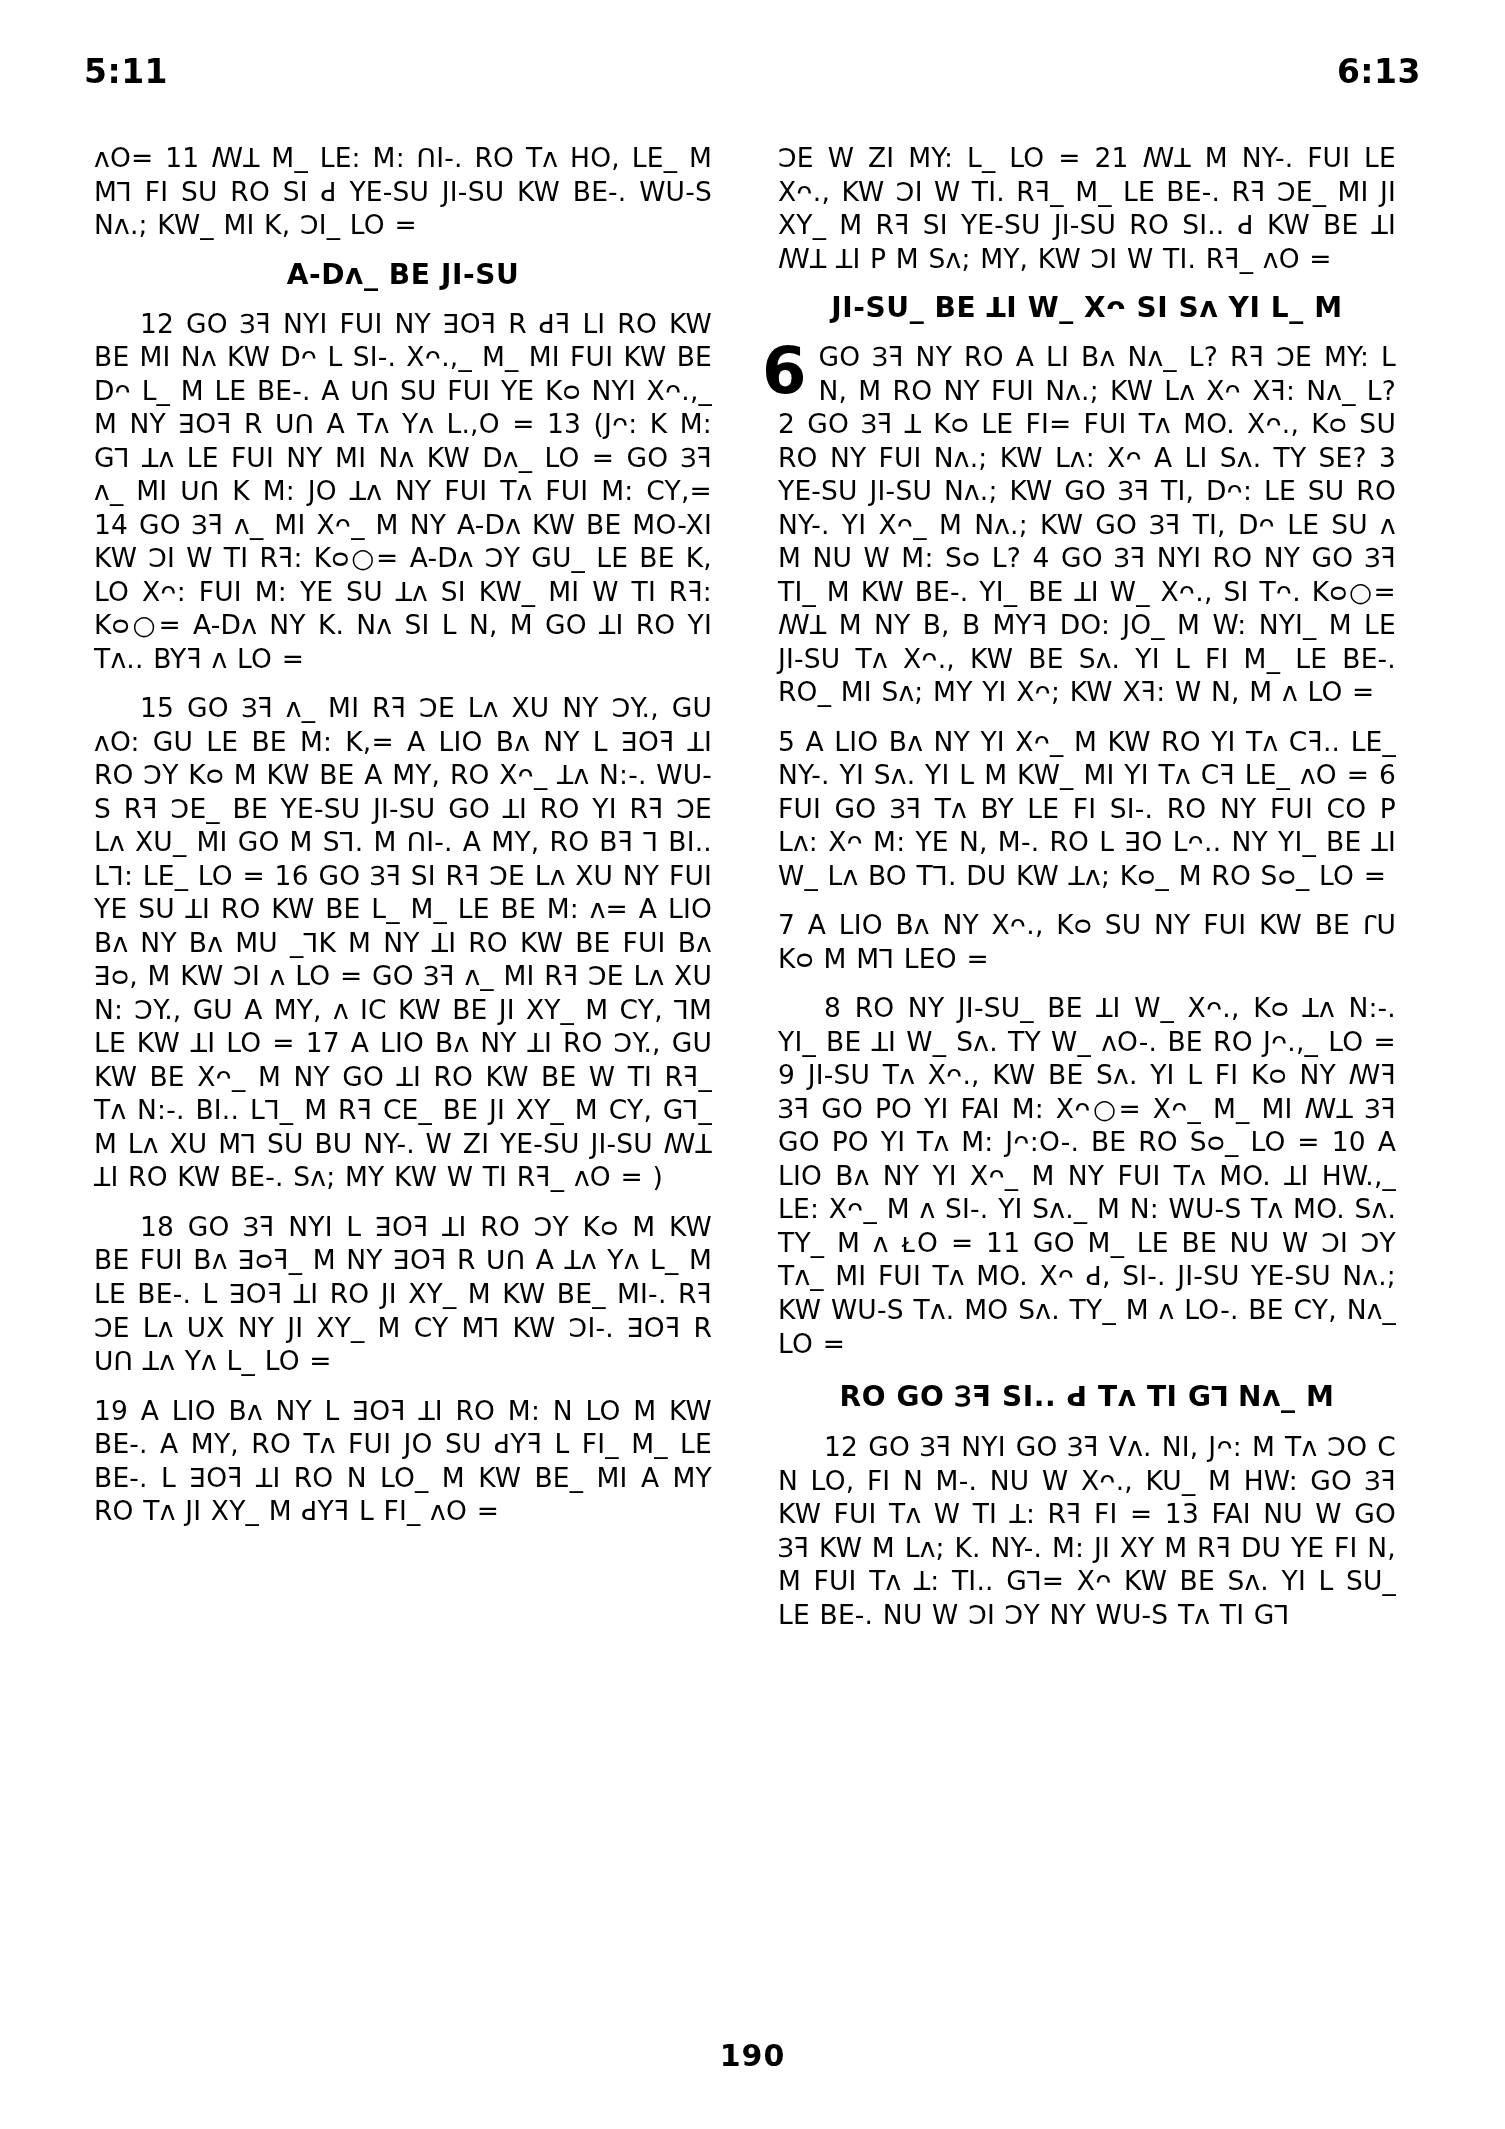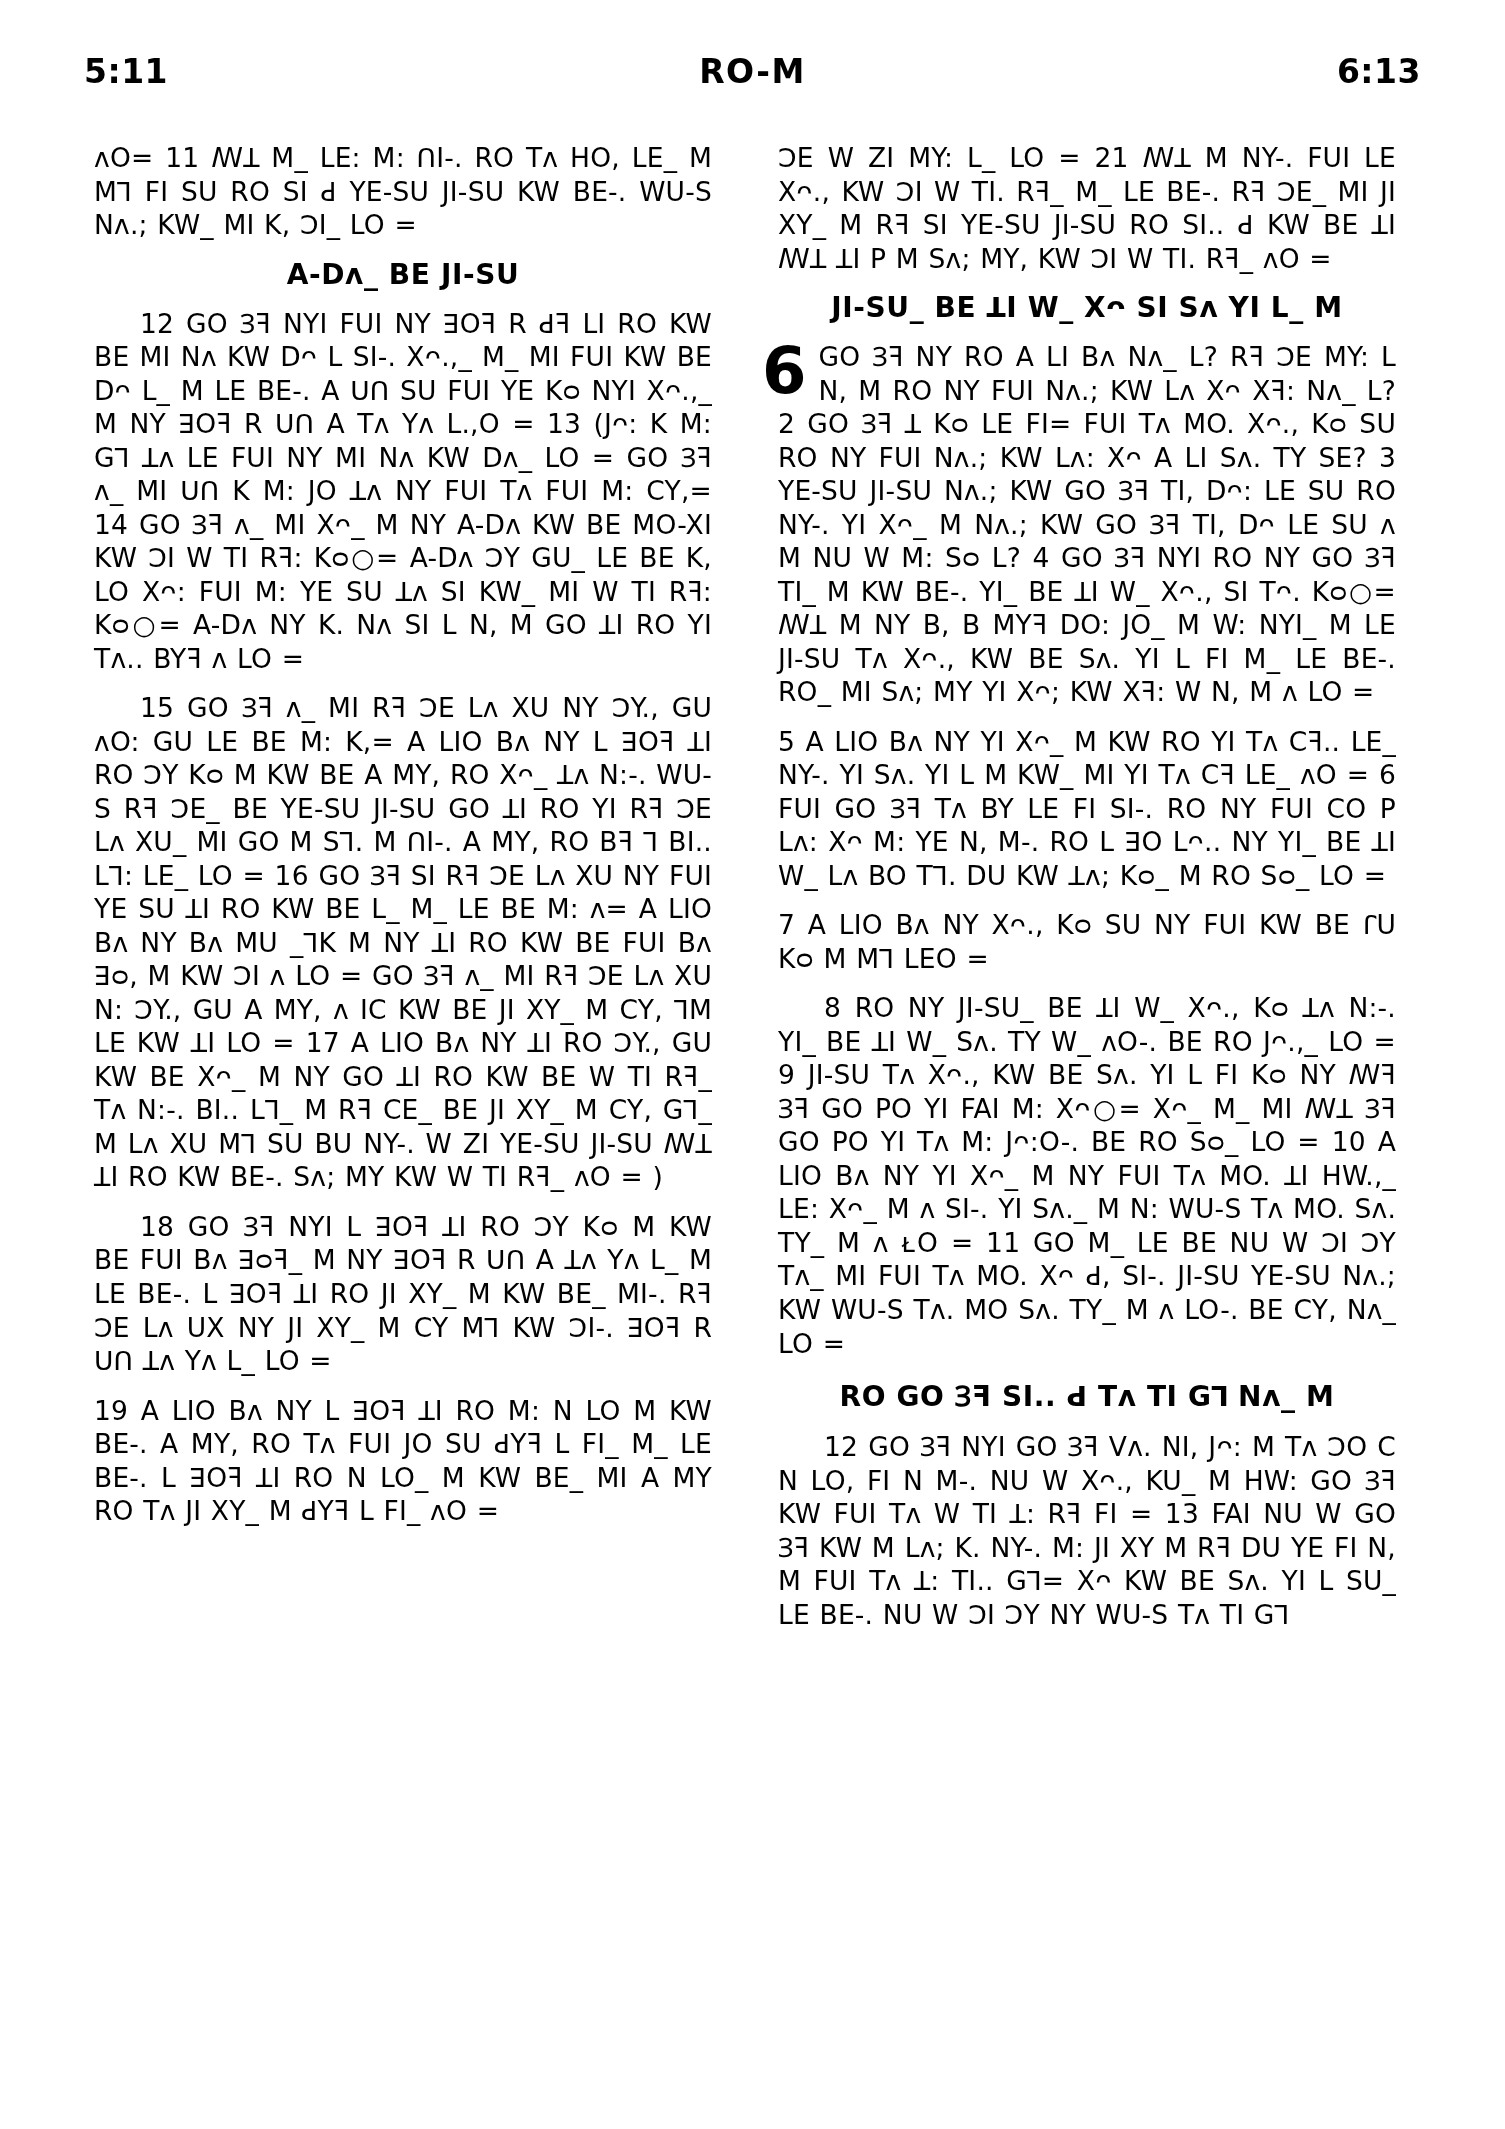--- a/index.html
+++ b/index.html
@@ -94,21 +94,20 @@
     letter-spacing: 1px;
   }
 </style>
 </head>
 <body>
 
 <div class="page">
 
   <div class="running-head">
     <span class="rh-left">5:11</span>
-    <span class="rh-center">RO-M</span>
     <span class="rh-right">6:13</span>
   </div>
 
   <div class="columns">
 
     <div class="col">
       <p>ᴧO=  11 ꟿꓕ M_ LE: M: ꓵI-. RO Tᴧ HO, LE_ M Mꓶ FI SU RO SI ꓒ YE-SU JI-SU KW BE-. WU-S Nᴧ.; KW_ MI K, ꓛI_ LO =</p>
       <div class="subhead">A-Dᴧ_  BE JI-SU</div>
       <p class="indent">12 GO Ɜꟻ NYI FUI NY ꓱOꟻ R ꓒꟻ LI RO KW BE MI Nᴧ KW Dᴖ L SI-. Xᴖ.,_ M_ MI FUI KW BE Dᴖ L_ M LE BE-. A ꓴꓵ SU FUI YE Kᴑ NYI Xᴖ.,_ M NY ꓱOꟻ R ꓴꓵ A Tᴧ Yᴧ L.,O =  13 (Jᴖ: K M: Gꓶ ꓕᴧ LE FUI NY MI Nᴧ KW Dᴧ_ LO = GO Ɜꟻ ᴧ_ MI ꓴꓵ K M: JO ꓕᴧ NY FUI Tᴧ FUI M: CY,=  14 GO Ɜꟻ ᴧ_ MI Xᴖ_ M NY A-Dᴧ KW BE MO-XI KW ꓛI W TI Rꟻ: Kᴑ○= A-Dᴧ ꓛY GU_ LE BE K, LO Xᴖ: FUI M: YE SU ꓕᴧ SI KW_ MI W TI Rꟻ: Kᴑ○= A-Dᴧ NY K. Nᴧ SI L N, M GO ꓕI RO YI Tᴧ.. BYꟻ ᴧ LO =</p>
       <p class="indent">15 GO Ɜꟻ ᴧ_ MI Rꟻ ꓛE Lᴧ XU NY ꓛY., GU ᴧO: GU LE BE M: K,= A LIO Bᴧ NY L ꓱOꟻ ꓕI RO ꓛY Kᴑ M KW BE A MY, RO Xᴖ_ ꓕᴧ N:-. WU-S Rꟻ ꓛE_ BE YE-SU JI-SU GO ꓕI RO YI Rꟻ ꓛE Lᴧ XU_ MI GO M Sꓶ. M ꓵI-. A MY, RO Bꟻ ꓶ BI.. Lꓶ: LE_ LO =  16 GO Ɜꟻ SI Rꟻ ꓛE Lᴧ XU NY FUI YE SU ꓕI RO KW BE L_ M_ LE BE M: ᴧ= A LIO Bᴧ NY Bᴧ MU _ꓶK M NY ꓕI RO KW BE FUI Bᴧ ꓱᴑ, M KW ꓛI ᴧ LO = GO Ɜꟻ ᴧ_ MI Rꟻ ꓛE Lᴧ XU N: ꓛY., GU A MY, ᴧ IC KW BE JI XY_ M CY, ꓶM LE KW ꓕI LO =  17 A LIO Bᴧ NY ꓕI RO ꓛY., GU KW BE Xᴖ_ M NY GO ꓕI RO KW BE W TI Rꟻ_ Tᴧ N:-. BI.. Lꓶ_ M Rꟻ CE_ BE JI XY_ M CY, Gꓶ_ M Lᴧ XU Mꓶ SU BU NY-. W ZI YE-SU JI-SU ꟿꓕ ꓕI RO KW BE-. Sᴧ; MY KW W TI Rꟻ_ ᴧO = )</p>
@@ -125,13 +124,14 @@
       </div>
       <p>5 A LIO Bᴧ NY YI Xᴖ_ M KW RO YI Tᴧ Cꟻ.. LE_ NY-. YI Sᴧ. YI L M KW_ MI YI Tᴧ Cꟻ LE_ ᴧO =  6 FUI GO Ɜꟻ Tᴧ BY LE FI SI-. RO NY FUI CO P Lᴧ: Xᴖ M: YE N, M-. RO L ꓱO Lᴖ.. NY YI_ BE ꓕI W_ Lᴧ BO Tꓶ. DU KW ꓕᴧ; Kᴑ_ M RO Sᴑ_ LO =</p>
       <p>7 A LIO Bᴧ NY Xᴖ., Kᴑ SU NY FUI KW BE ꓩU Kᴑ M Mꓶ LEO =</p>
       <p class="indent">8 RO NY JI-SU_ BE ꓕI W_ Xᴖ., Kᴑ ꓕᴧ N:-. YI_ BE ꓕI W_ Sᴧ. TY W_ ᴧO-. BE RO Jᴖ.,_ LO =  9 JI-SU Tᴧ Xᴖ., KW BE Sᴧ. YI L FI Kᴑ NY ꟿꟻ Ɜꟻ GO PO YI FAI M: Xᴖ○= Xᴖ_ M_ MI ꟿꓕ Ɜꟻ GO PO YI Tᴧ M: Jᴖ:O-. BE RO Sᴑ_ LO =  10 A LIO Bᴧ NY YI Xᴖ_ M NY FUI Tᴧ MO. ꓕI HW.,_ LE: Xᴖ_ M ᴧ SI-. YI Sᴧ._ M N: WU-S Tᴧ MO. Sᴧ. TY_ M ᴧ ᴌO =  11 GO M_ LE BE NU W ꓛI ꓛY Tᴧ_ MI FUI Tᴧ MO. Xᴖ ꓒ, SI-. JI-SU YE-SU Nᴧ.; KW WU-S Tᴧ. MO Sᴧ. TY_ M ᴧ LO-. BE CY, Nᴧ_ LO =</p>
       <div class="subhead tight">RO GO Ɜꟻ SI.. ꓒ Tᴧ TI Gꓶ Nᴧ_ M</div>
       <p class="indent">12 GO Ɜꟻ NYI GO Ɜꟻ Vᴧ. NI, Jᴖ: M Tᴧ ꓛO C N LO, FI N M-. NU W Xᴖ., KU_ M HW: GO Ɜꟻ KW FUI Tᴧ W TI ꓕ: Rꟻ FI =  13 FAI NU W GO Ɜꟻ KW M Lᴧ; K. NY-. M: JI XY M Rꟻ DU YE FI N, M FUI Tᴧ ꓕ: TI.. Gꓶ= Xᴖ KW BE Sᴧ. YI L SU_ LE BE-. NU W ꓛI ꓛY NY WU-S Tᴧ TI Gꓶ</p>
     </div>
 
   </div>
 
+  <div class="folio">190</div>
 </div>
 
 </body></html>

